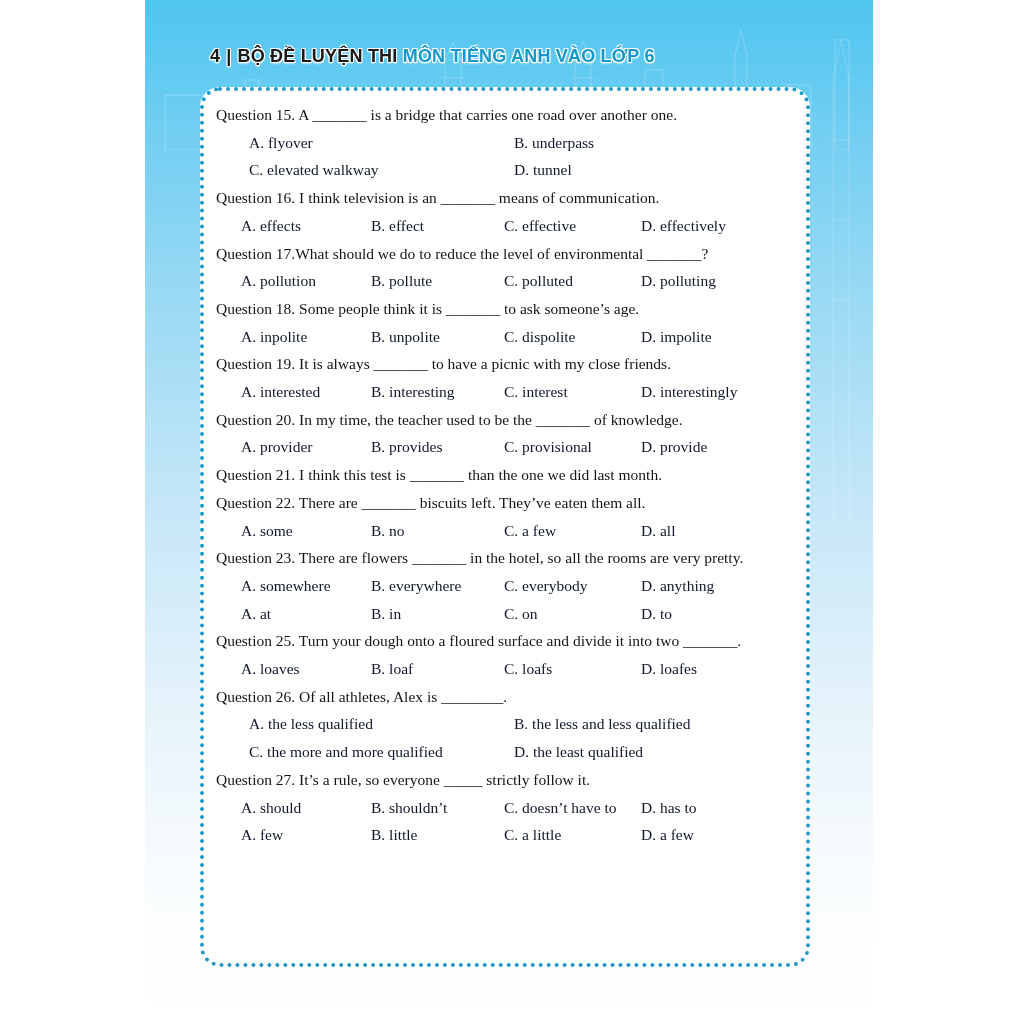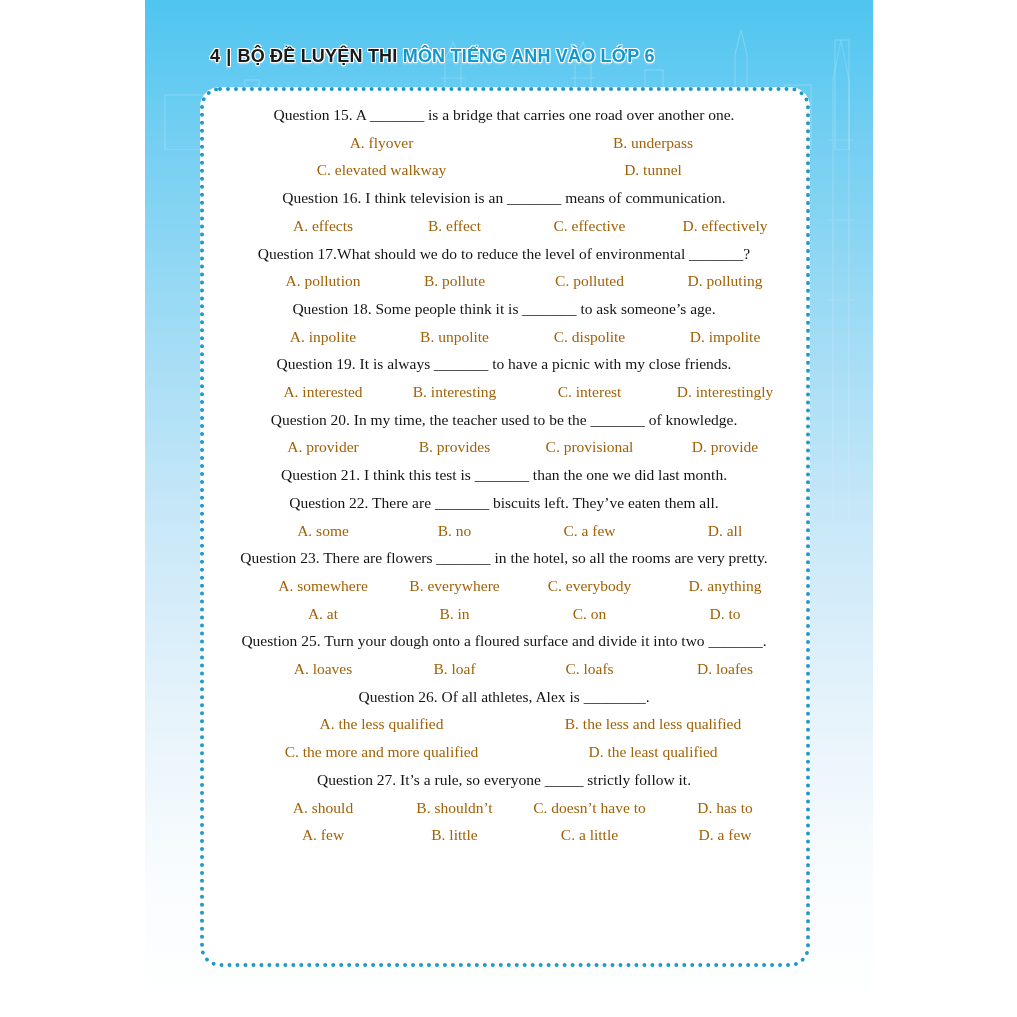--- a/index.html
+++ b/index.html
@@ -22,32 +22,31 @@
     font-family:"Liberation Sans", sans-serif;font-weight:800;font-size:18px;letter-spacing:0.2px;
     text-shadow:-1px -1px 0 #fff,1px -1px 0 #fff,-1px 1px 0 #fff,1px 1px 0 #fff,0 2px 2px rgba(255,255,255,.6);
   }
   .header .black{color:#1a1a1a;}
   .header .divider{color:#1a1a1a;padding:0 6px;}
   .header .blue{color:#1497cd;}
   .qbox{
     position:absolute;left:55px;top:87px;width:610px;height:880px;box-sizing:border-box;
     background:#ffffff;border:4px dotted #1e9ac8;border-radius:20px;
     padding:10px 14px 0 12px;
-    text-align:center;
   }
   .qline{
     line-height:27.7px;font-size:15.5px;color:#141414;white-space:nowrap;
   }
   .opts4{
-    display:grid;grid-template-columns:130px 133px 137px 1fr;margin-left:42px;
+    display:grid;grid-template-columns:130px 133px 137px 1fr;margin-left:25px;
   }
   .opts2{
     display:grid;grid-template-columns:265px 1fr;margin-left:33px;
   }
-  .opt{line-height:27.7px;font-size:15.5px;color:#a16207;white-space:nowrap;}
+  .opt{line-height:27.7px;font-size:15.5px;color:#0f172a;white-space:nowrap;}
 </style>
 </head>
 <body>
 
 <div class="page">
 
   <svg class="skyline" viewBox="0 0 728 150">
     <g fill="none" stroke="#ffffff" stroke-width="1.2" opacity="0.55">
       <rect x="20" y="95" width="60" height="55"></rect>
       <rect x="100" y="80" width="14" height="70"></rect>

